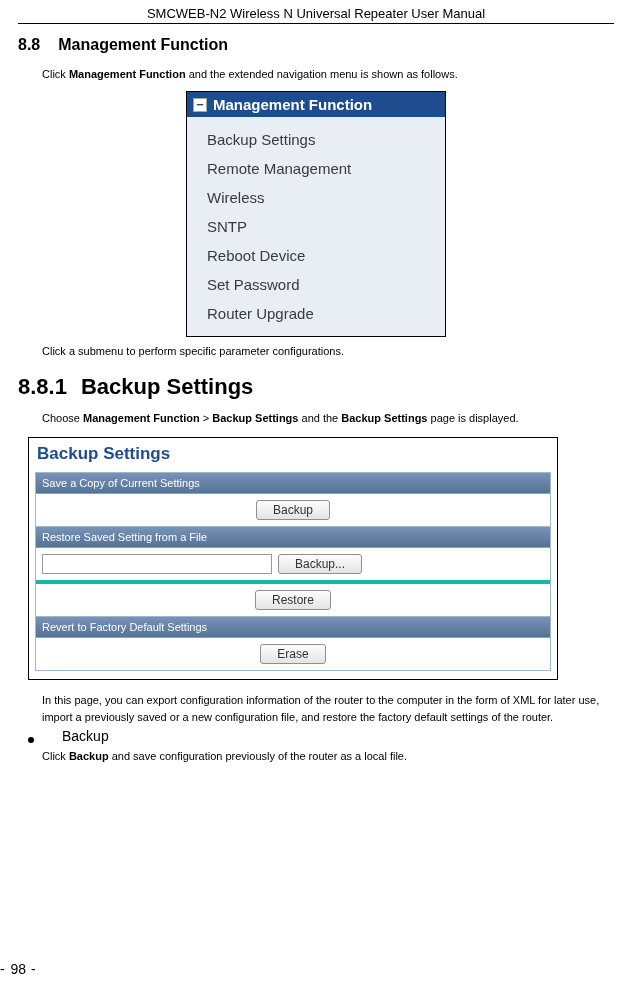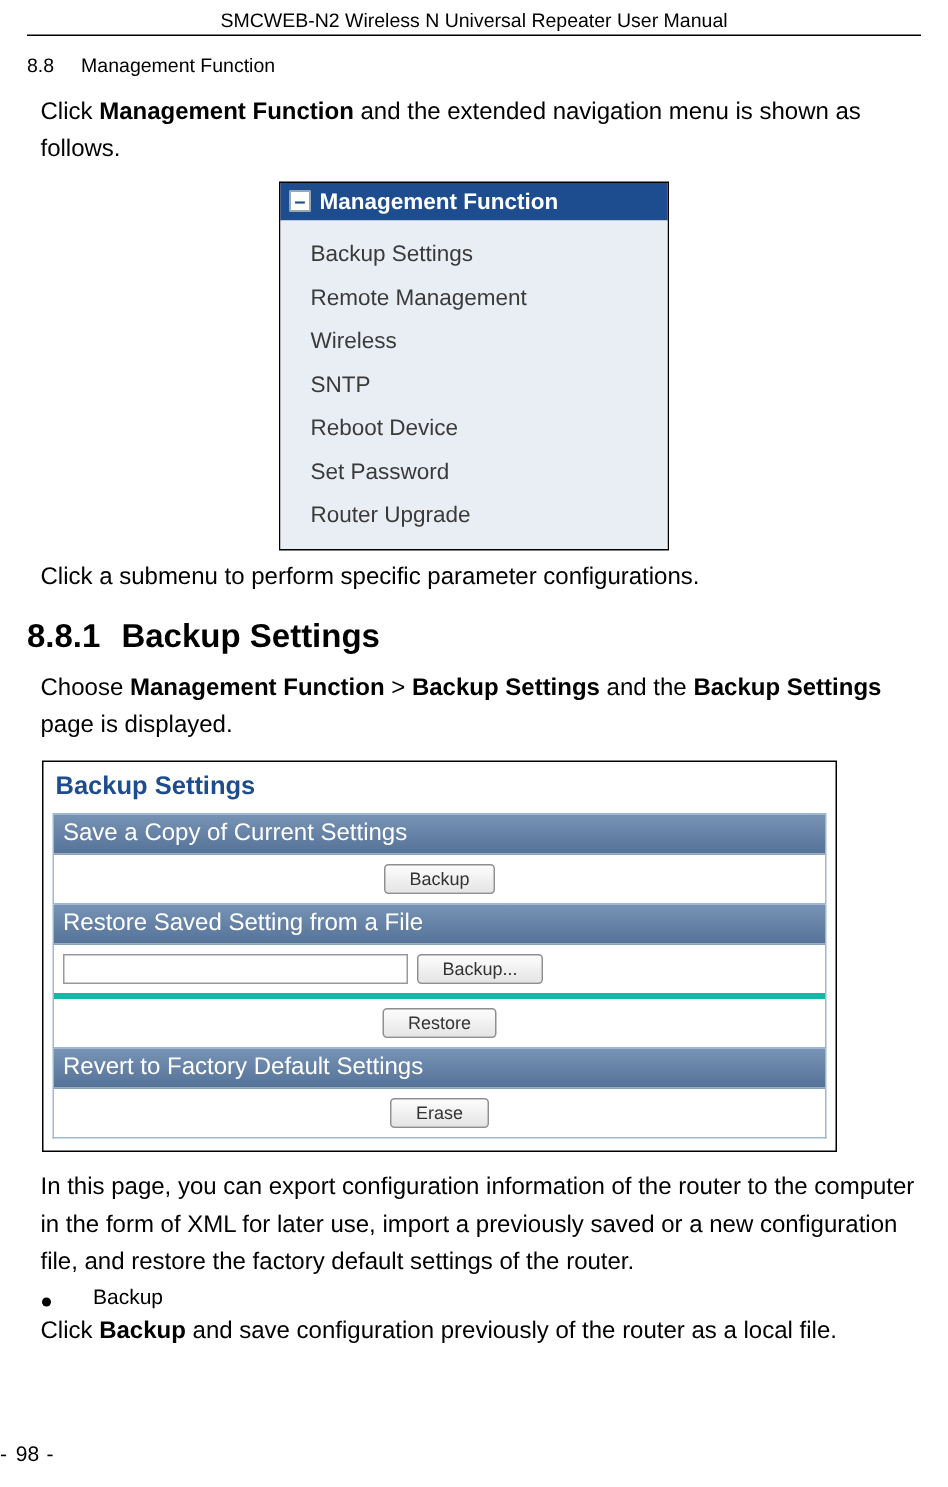--- a/index.html
+++ b/index.html
@@ -22,31 +22,31 @@
       padding: 6px 0 2px;
       border-bottom: 1px solid #000;
       margin: 0 18px 12px;
     }
     
     .content {
       padding: 0 22px;
     }
     
     .h-sec {
-      font-size: 13px;
-      font-weight: normal;
+      font-size: 16px;
+      font-weight: bold;
       margin: 6px 0 12px -4px;
     }
     .h-sec .num {
       margin-right: 18px;
     }
     .body-text {
-      font-size: 16px;
+      font-size: 11px;
       line-height: 1.55;
-      margin-left: 5px;
+      margin-left: 20px;
     }
     .bold {
       font-weight: bold;
     }
     
     .fig-menu {
       width: 260px;
       margin: 8px auto 6px;
       border: 1px solid #000;
     }
@@ -106,21 +106,21 @@
       font-weight: bold;
       font-size: 17px;
       margin: 0 0 8px 2px;
     }
     .panel {
       border: 1px solid #9fb7cf;
     }
     .panel-header {
       background: linear-gradient(#7793b5, #557298);
       color: #fff;
-      font-size: 16px;
+      font-size: 11px;
       padding: 4px 6px;
       border-bottom: 1px solid #8aa3bd;
     }
     .panel-body {
       background: #fff;
       padding: 6px;
       display: flex;
       align-items: center;
       justify-content: center;
       gap: 6px;

